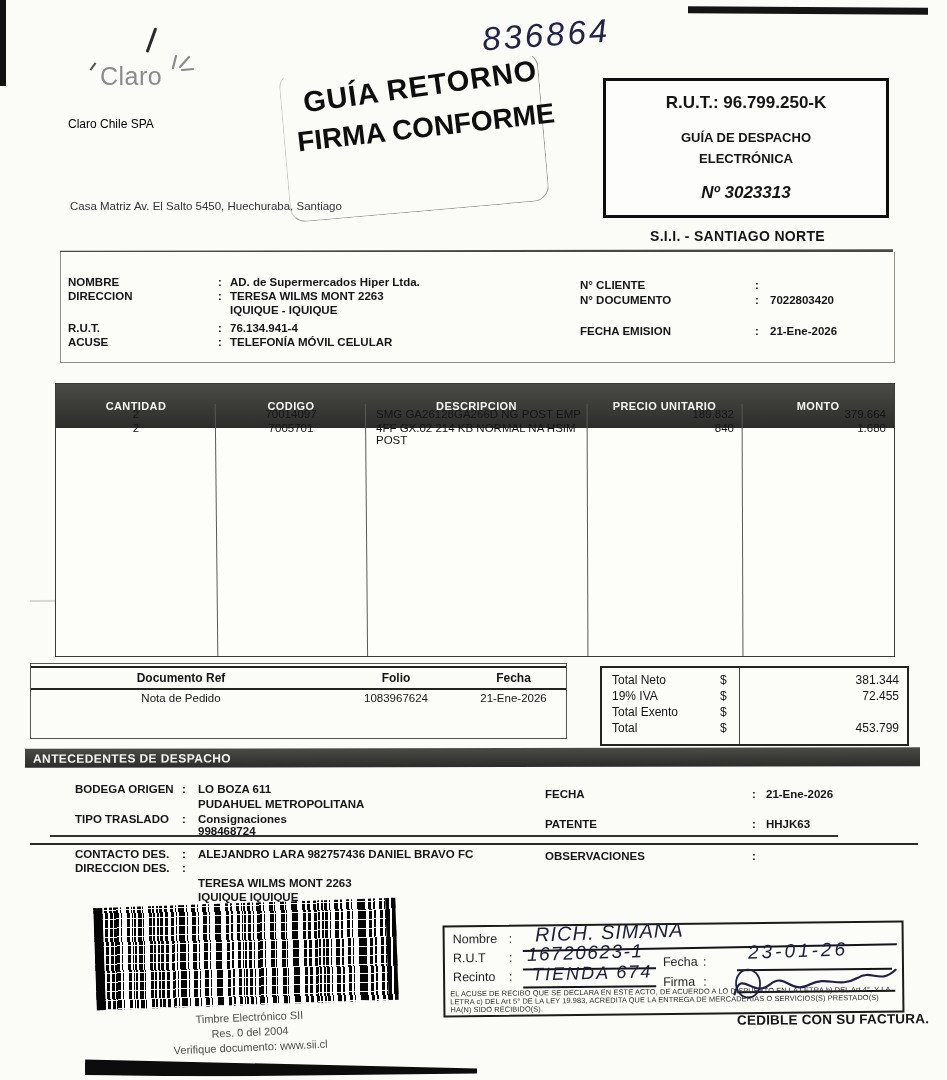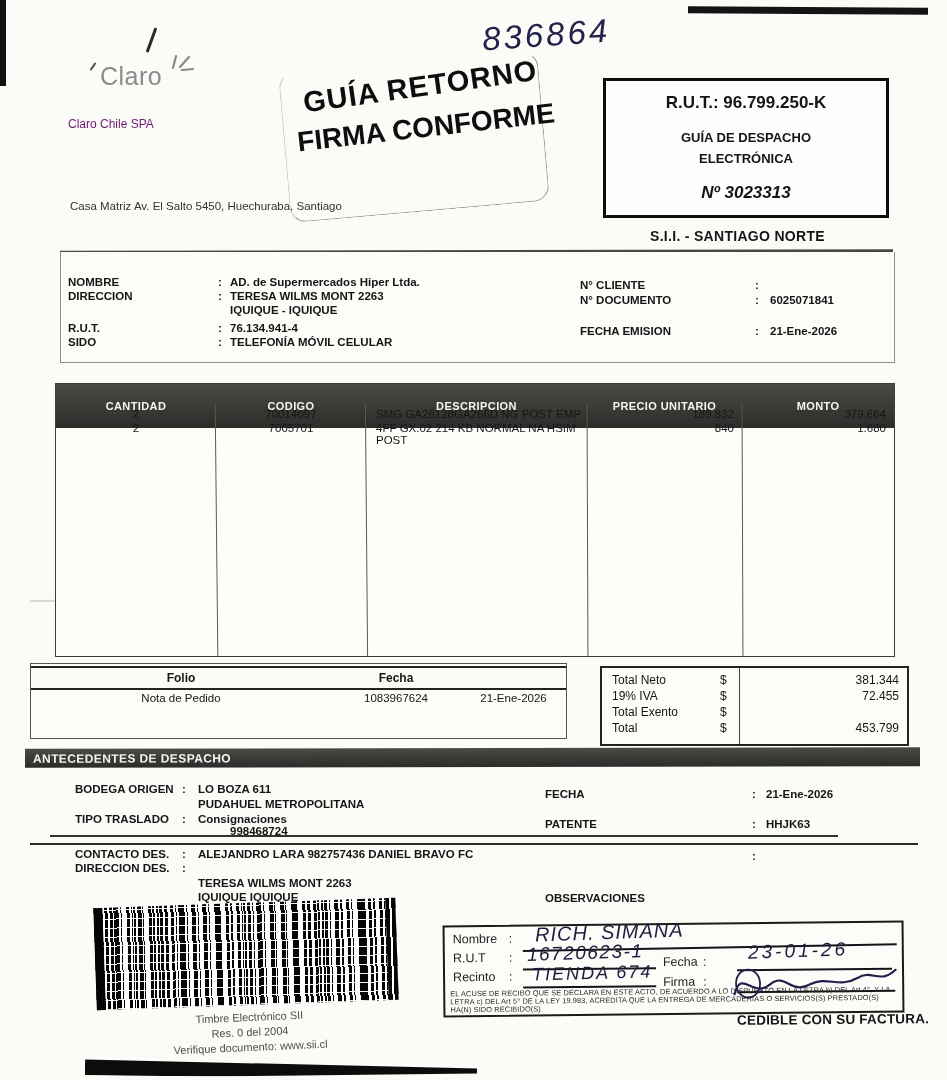--- a/index.html
+++ b/index.html
@@ -13,21 +13,21 @@
   .edge-strip-left{left:0;top:0;width:6px;height:86px;background:#111;}
   .edge-streak-top{left:688px;top:7px;width:240px;height:7px;background:#141414;transform:rotate(.3deg);}
   .bottom-wedge{left:85px;top:1060px;width:392px;height:17px;background:#0c0c0c;
     clip-path:polygon(0 5%,100% 42%,100% 72%,30% 100%,0 97%);transform:rotate(.4deg);}
   .pen-mark{left:150px;top:27px;width:2.5px;height:26px;background:#2a2a2a;transform:rotate(20deg);border-radius:2px;}
   .pen-tick{left:92px;top:62px;width:2px;height:9px;background:#555;transform:rotate(35deg);}
   .crease{left:30px;top:599px;width:700px;height:2px;background:#9a9a92;opacity:.35;transform:rotate(-.15deg);}
   
   .claro-logo{left:100px;top:62px;font-size:25px;color:#8b8b8b;letter-spacing:.5px;}
   .claro-spark{left:169px;top:53px;}
-  .company-name{left:68px;top:117px;font-size:12px;color:#701a75;}
+  .company-name{left:68px;top:117px;font-size:12px;color:#000000;}
   .company-lines{left:68px;top:140px;font-size:11.5px;color:#333;line-height:14.5px;}
   .company-address{left:70px;top:200px;font-size:11.5px;color:#333;}
   .hw{font-style:italic;color:#23234a;}
   .hw-number{left:482px;top:16px;font-size:33px;letter-spacing:3px;transform:rotate(-4deg);font-weight:500;}
   .stamp-outline{left:284px;top:62px;width:258px;height:148px;border:1.5px solid #9a9a94;
     border-radius:16px;transform:rotate(-5deg);border-top-color:transparent;border-left-color:#c9c9c2;}
   .stamp-text{left:293px;top:70px;width:260px;transform:rotate(-8deg);color:#0e0e0e;
     font-weight:700;text-align:center;}
   .stamp-line1{font-size:29px;letter-spacing:1px;}
   .stamp-line2{font-size:28px;letter-spacing:0;margin-top:9px;transform:rotate(1.5deg);}
@@ -141,28 +141,28 @@
   <div class="abs lbl" style="left:68px;top:276px;">NOMBRE</div>
   <div class="abs colon" style="left:218px;top:276px;">:</div>
   <div class="abs val" style="left:230px;top:276px;">AD. de Supermercados Hiper Ltda.</div>
   <div class="abs lbl" style="left:68px;top:290px;">DIRECCION</div>
   <div class="abs colon" style="left:218px;top:290px;">:</div>
   <div class="abs val" style="left:230px;top:290px;">TERESA WILMS MONT 2263</div>
   <div class="abs val" style="left:230px;top:304px;">IQUIQUE -  IQUIQUE</div>
   <div class="abs lbl" style="left:68px;top:322px;">R.U.T.</div>
   <div class="abs colon" style="left:218px;top:322px;">:</div>
   <div class="abs val" style="left:230px;top:322px;">76.134.941-4</div>
-  <div class="abs lbl" style="left:68px;top:336px;">SIDO</div>
+  <div class="abs lbl" style="left:68px;top:336px;">ACUSE</div>
   <div class="abs colon" style="left:218px;top:336px;">:</div>
   <div class="abs val" style="left:230px;top:336px;">TELEFONÍA MÓVIL CELULAR</div>
   <div class="abs lbl" style="left:580px;top:279px;">N° CLIENTE</div>
   <div class="abs colon" style="left:755px;top:279px;">:</div>
   <div class="abs lbl" style="left:580px;top:294px;">N° DOCUMENTO</div>
   <div class="abs colon" style="left:755px;top:294px;">:</div>
-  <div class="abs val" style="left:770px;top:294px;">6025071841</div>
+  <div class="abs val" style="left:770px;top:294px;">7022803420</div>
   <div class="abs lbl" style="left:580px;top:325px;">FECHA EMISION</div>
   <div class="abs colon" style="left:755px;top:325px;">:</div>
   <div class="abs val" style="left:770px;top:325px;">21-Ene-2026</div>
 
   <div class="abs items-table">
     <div class="items-header">
       <div class="section-bar">CANTIDAD</div>
       <div class="section-bar">CODIGO</div>
       <div class="section-bar">DESCRIPCION</div>
       <div class="section-bar">PRECIO UNITARIO</div>
@@ -183,20 +183,21 @@
       <div class="cell-c">2</div>
       <div class="cell-c">7005701</div>
       <div class="cell-l">4FF GX.02 214 KB NORMAL NA HSIM POST</div>
       <div class="cell-r">840</div>
       <div class="cell-r">1.680</div>
     </div>
   </div>
 
   <div class="abs ref-table">
     <div class="ref-header">
+      <div>Documento Ref</div>
       <div>Folio</div>
       <div>Fecha</div>
     </div>
     <div class="ref-row">
       <div>Nota de Pedido</div>
       <div>1083967624</div>
       <div>21-Ene-2026</div>
     </div>
   </div>
 
@@ -238,24 +239,24 @@
   <div class="abs lbl" style="left:545px;top:818px;">PATENTE</div>
   <div class="abs colon" style="left:752px;top:818px;">:</div>
   <div class="abs val" style="left:766px;top:818px;">HHJK63</div>
   <div class="abs disp-line"></div>
   <div class="abs disp-line2"></div>
   <div class="abs lbl" style="left:75px;top:848px;">CONTACTO DES.</div>
   <div class="abs colon" style="left:182px;top:848px;">:</div>
   <div class="abs val" style="left:198px;top:848px;">ALEJANDRO LARA 982757436 DANIEL BRAVO FC</div>
   <div class="abs lbl" style="left:75px;top:862px;">DIRECCION DES.</div>
   <div class="abs colon" style="left:182px;top:862px;">:</div>
-  <div class="abs val" style="left:198px;top:825px;margin-left:32px;">998468724</div>
+  <div class="abs val" style="left:198px;top:825px;">998468724</div>
   <div class="abs val" style="left:198px;top:877px;">TERESA WILMS MONT 2263</div>
   <div class="abs val" style="left:198px;top:891px;">IQUIQUE   IQUIQUE</div>
-  <div class="abs lbl" style="left:545px;top:850px;margin-top:42px;">OBSERVACIONES</div>
+  <div class="abs lbl" style="left:545px;top:850px;">OBSERVACIONES</div>
   <div class="abs colon" style="left:752px;top:850px;">:</div>
 
   <div class="abs barcode"></div>
   <div class="abs barcode-caption">
     <div>Timbre Electrónico SII</div>
     <div>Res. 0 del 2004</div>
     <div>Verifique documento: www.sii.cl</div>
   </div>
 
   <div class="abs sig-box">

